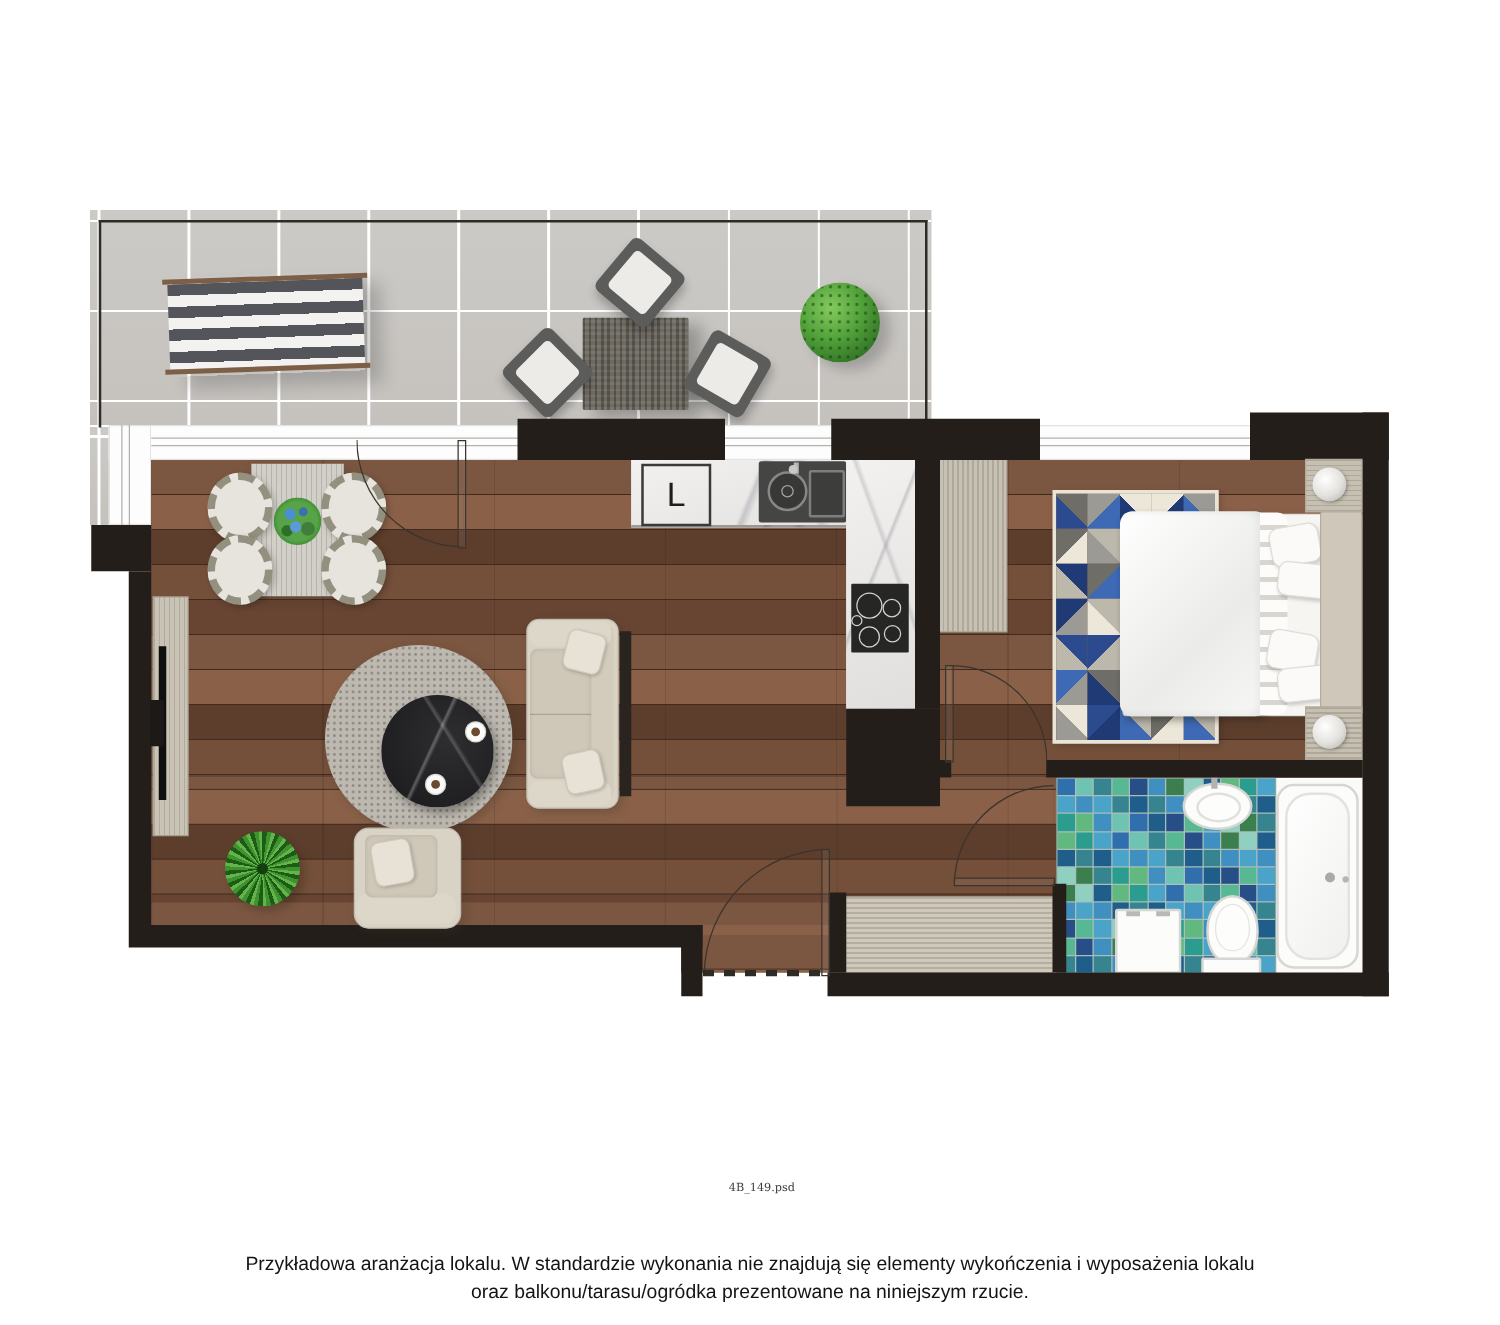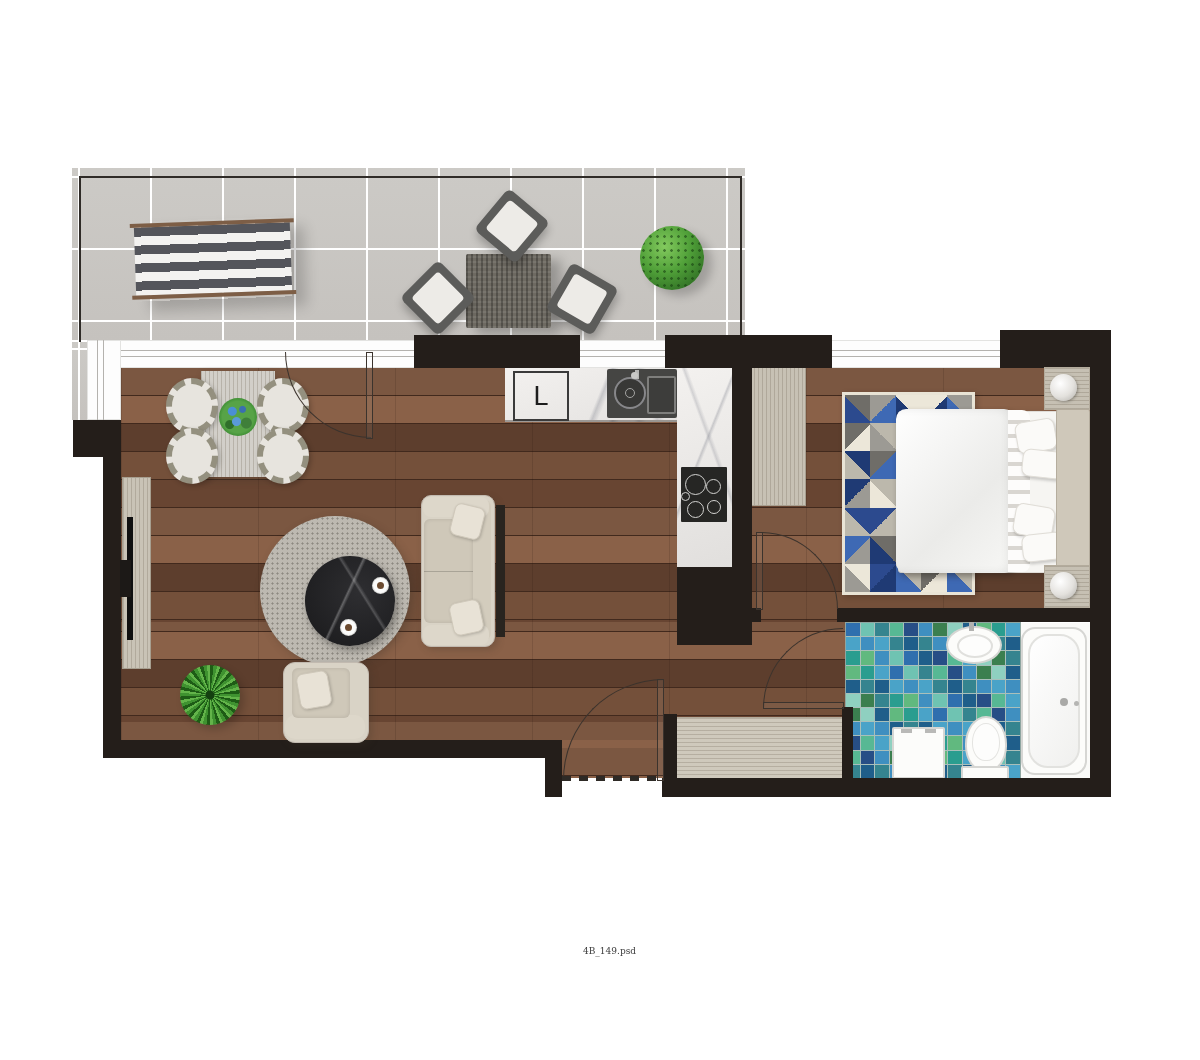--- a/index.html
+++ b/index.html
@@ -387,14 +387,16 @@
   <div class="abs" style="left:562px;top:776px;width:100px;height:5px;background:repeating-linear-gradient(90deg,#2e2a26 0 9px,rgba(0,0,0,0) 9px 17px);"></div>
 
   <div class="arc" style="left:761px;top:532px;width:76px;height:76px;border-top:1.5px solid #3b332d;border-right:1.5px solid #3b332d;border-radius:0 100% 0 0;"></div>
   <div class="leaf" style="left:756px;top:532px;width:5px;height:76px;"></div>
 
   <div class="arc" style="left:763px;top:628px;width:79px;height:79px;border-top:1.5px solid #3b332d;border-left:1.5px solid #3b332d;border-radius:100% 0 0 0;"></div>
   <div class="leaf" style="left:763px;top:702px;width:79px;height:5px;"></div>
 
   <div id="file-label">4B_149.psd</div>
   <div id="disclaimer">
+    <div>Przykładowa aranżacja lokalu. W standardzie wykonania nie znajdują się elementy wykończenia i wyposażenia lokalu</div>
+    <div>oraz balkonu/tarasu/ogródka prezentowane na niniejszym rzucie.</div>
   </div>
 </div>
 
 </body></html>

